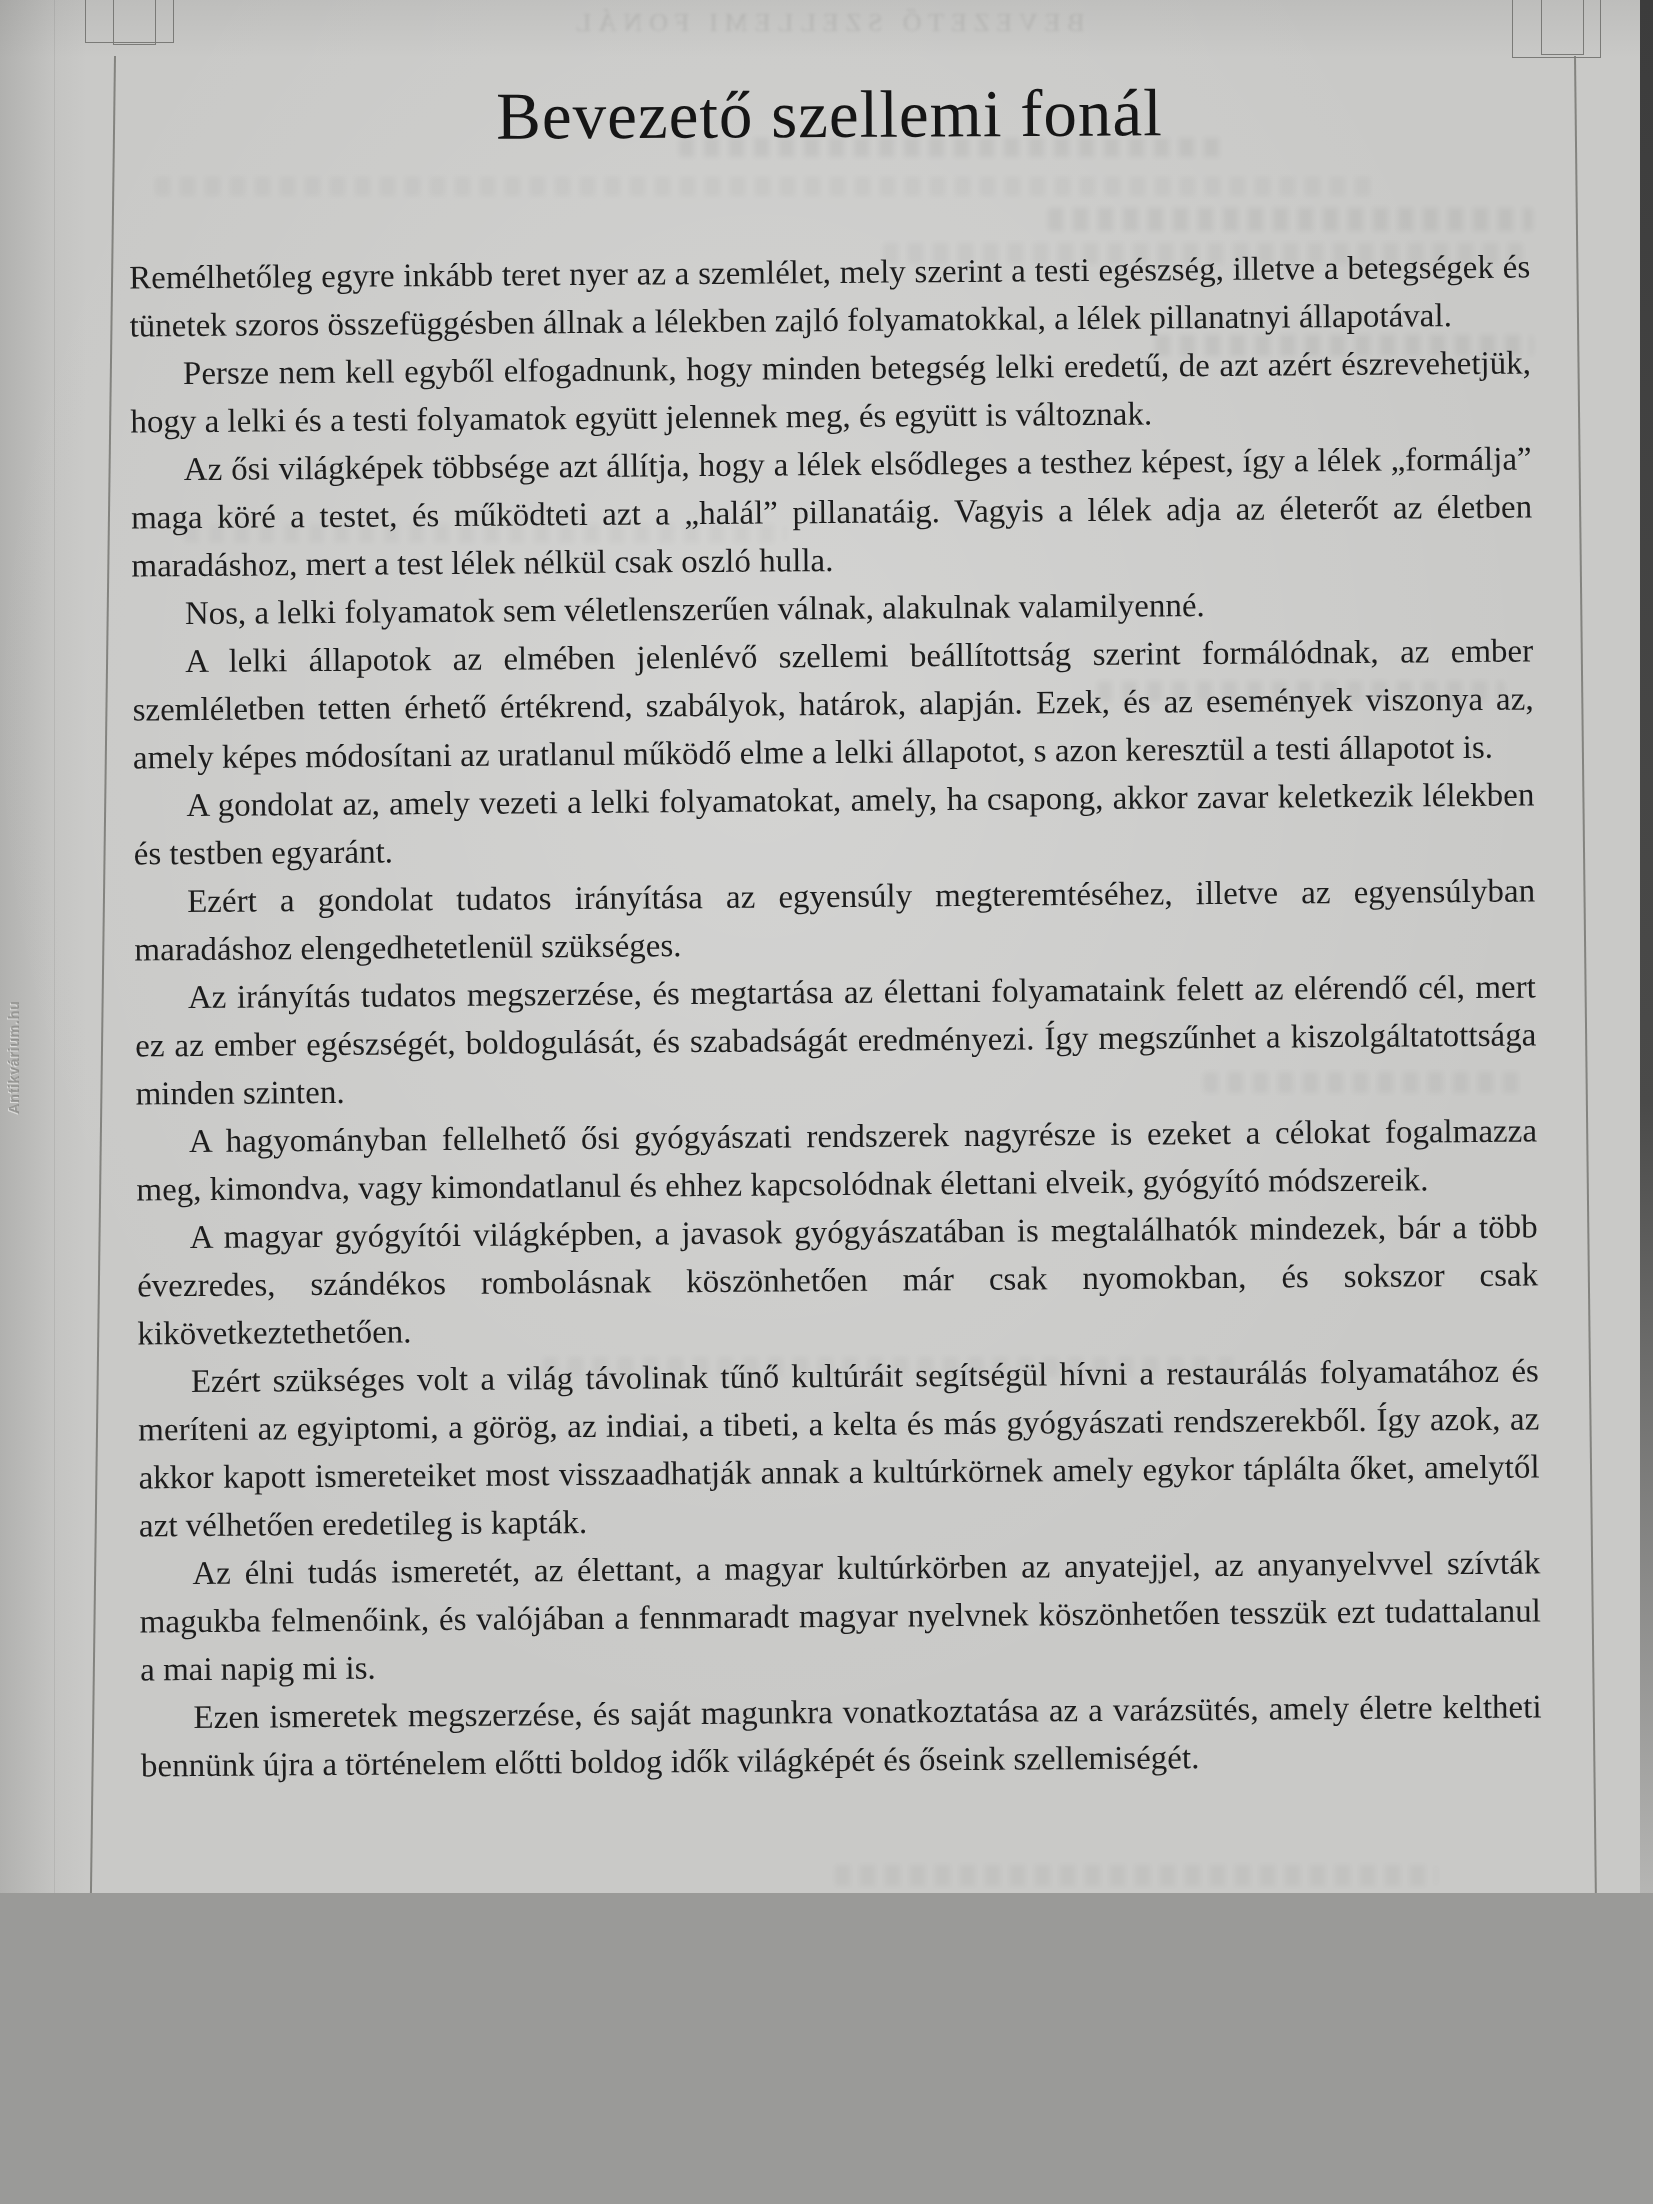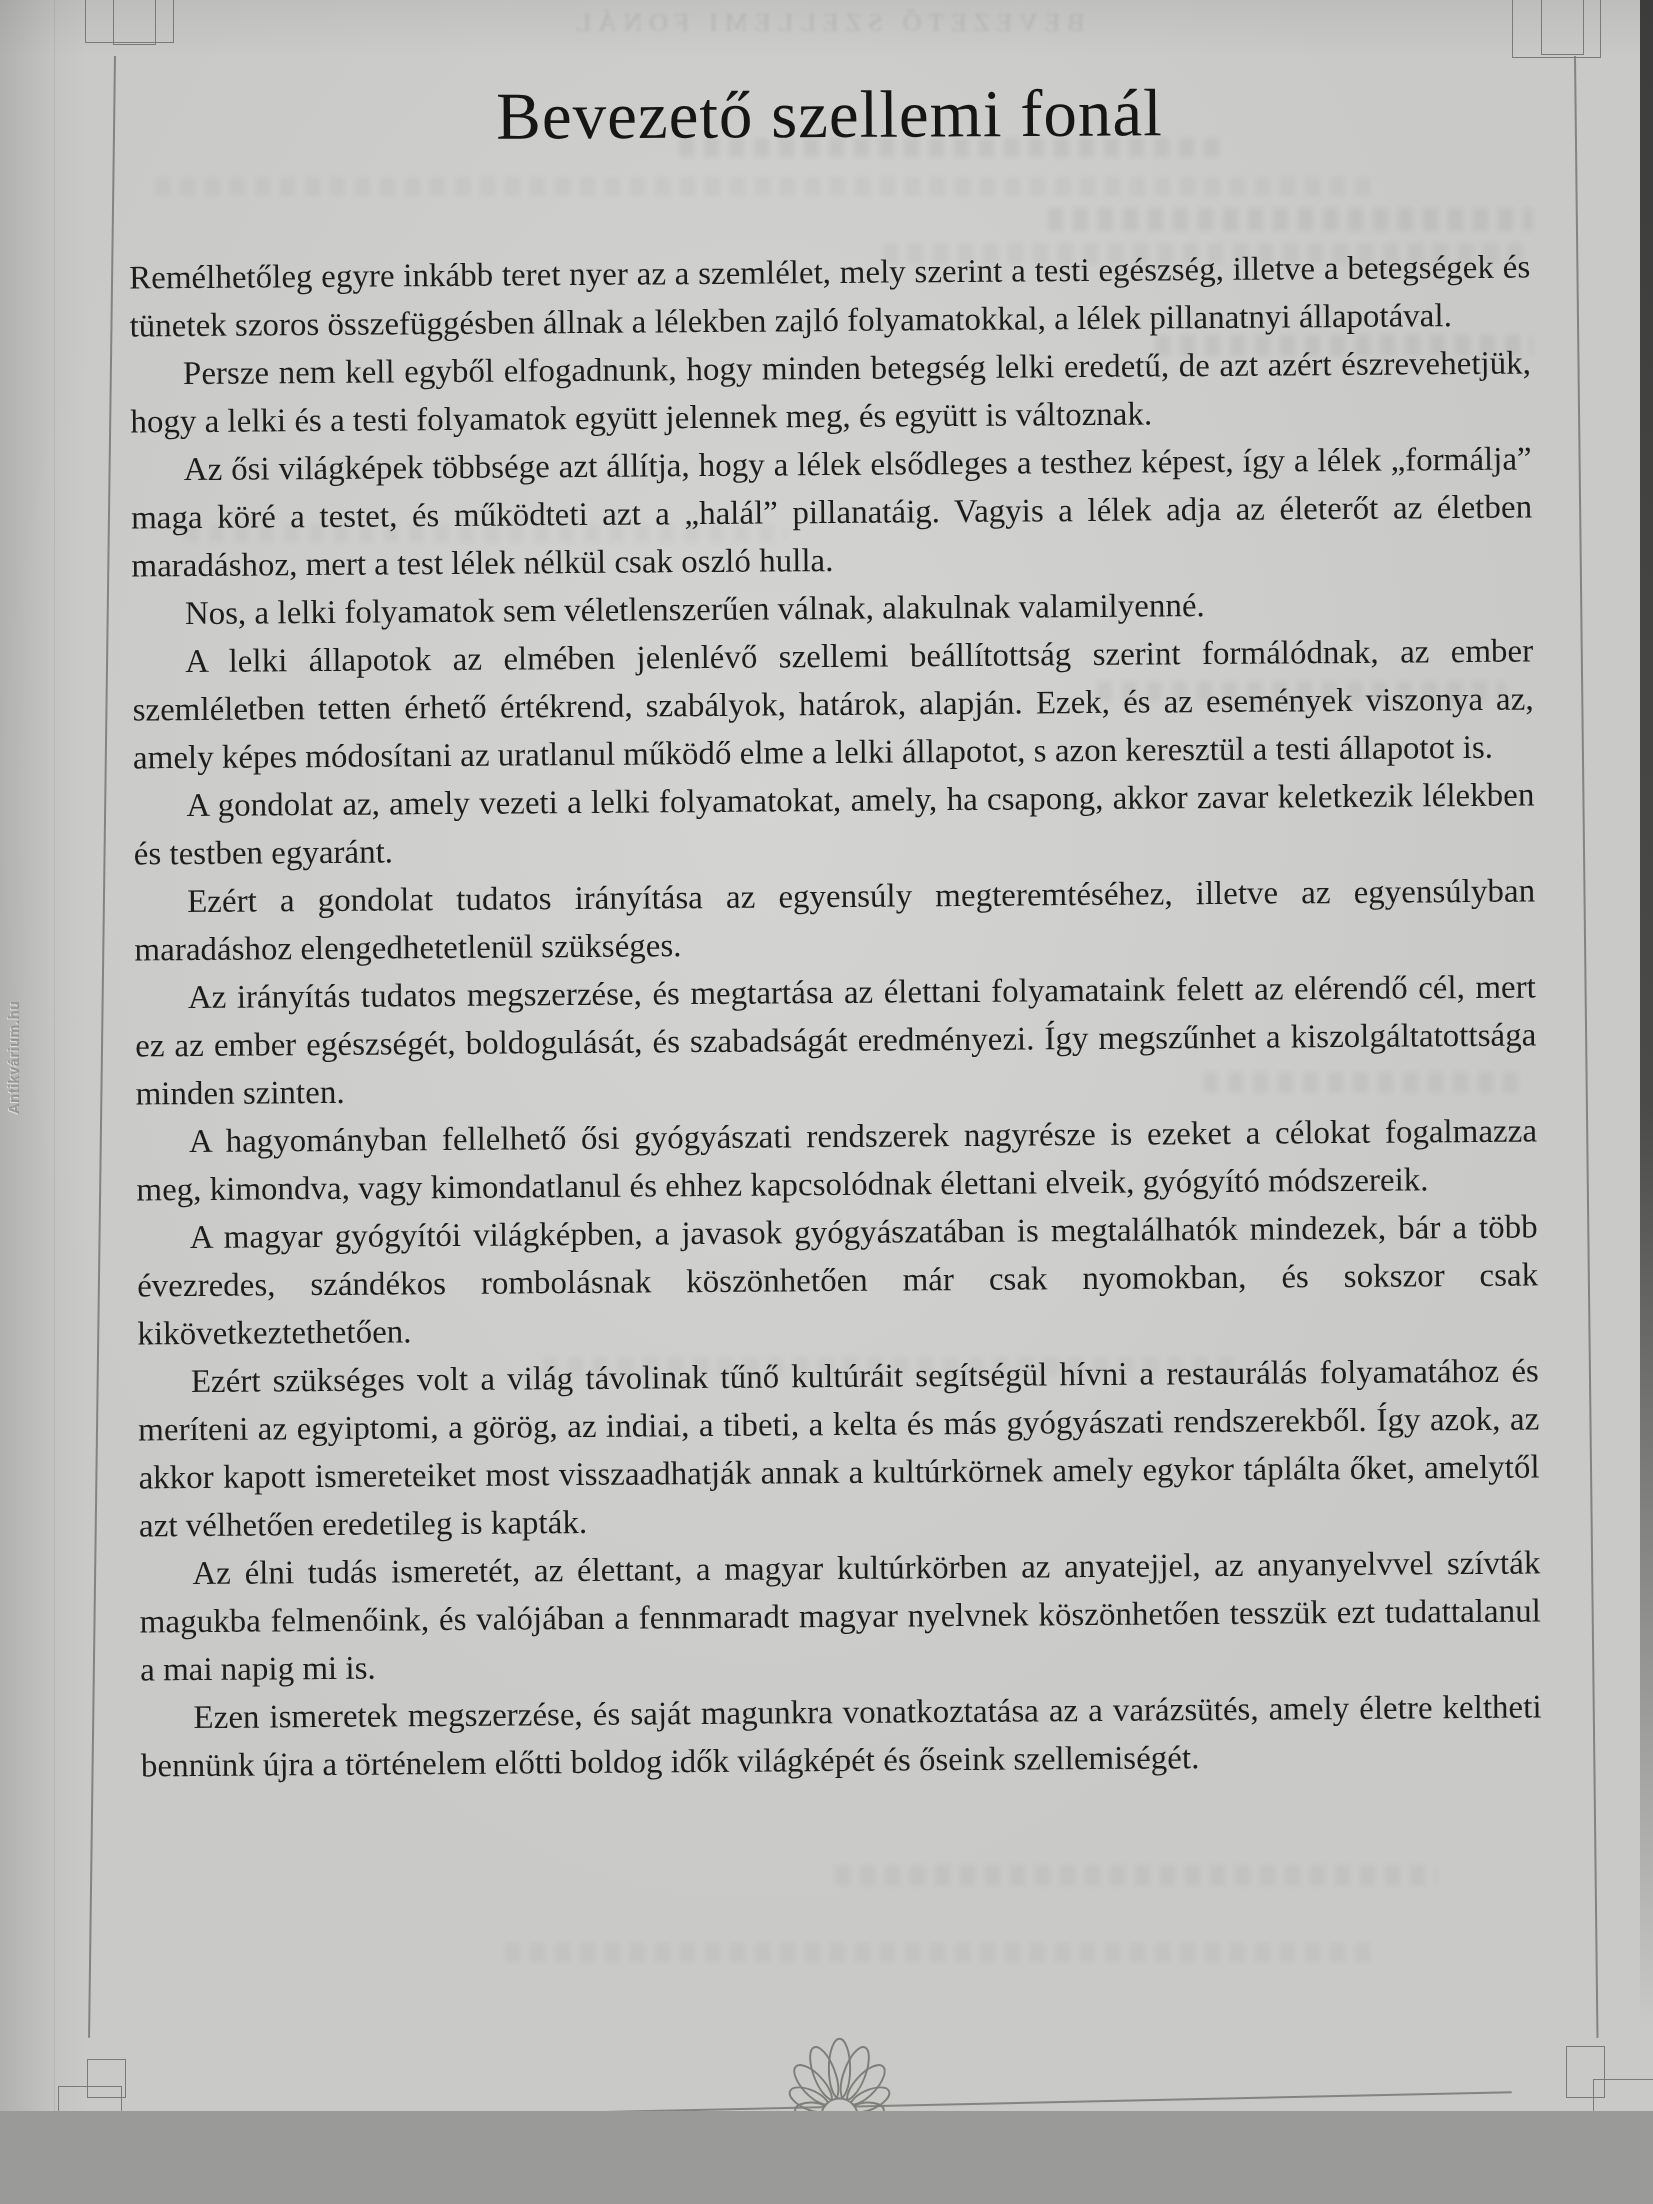--- a/index.html
+++ b/index.html
@@ -1,18 +1,18 @@
 <!DOCTYPE html>
 <html lang="hu"><head>
 <meta charset="utf-8">
 <style>
   html,body{margin:0;padding:0;background:#9a9a98;}
   .scan{
     position:relative;
-    width:1654px;height:2111px;
+    width:1654px;height:1893px;
     overflow:hidden;
     background:
       radial-gradient(ellipse at 46% 38%, rgba(255,255,255,.20), rgba(255,255,255,0) 62%),
       linear-gradient(90deg, rgba(90,90,88,.22) 0, rgba(90,90,88,.05) 53px, rgba(90,90,88,0) 87px),
       linear-gradient(180deg, rgba(0,0,0,.06) 0, rgba(0,0,0,0) 58px, rgba(0,0,0,0) 2115px, rgba(0,0,0,.07) 2205px),
       #c9c9c7;
     font-family:"Liberation Serif", serif;
     color:#1d1d1d;
   }
   .edge-right{position:absolute;right:0;top:0;width:13.6px;height:2205px;

